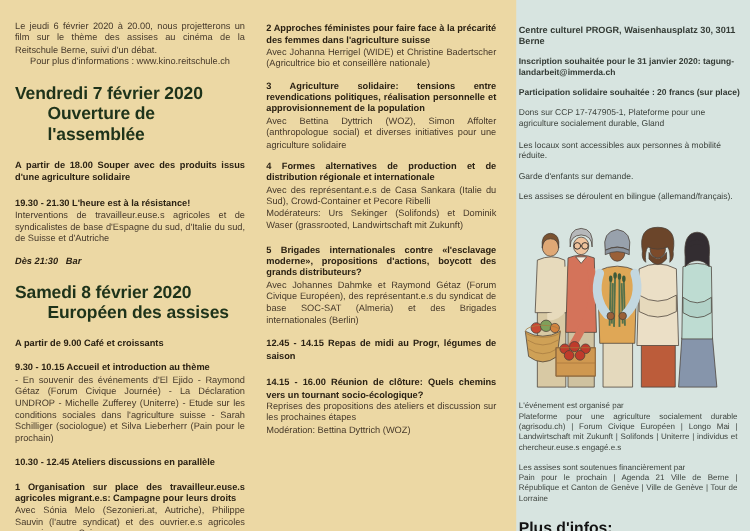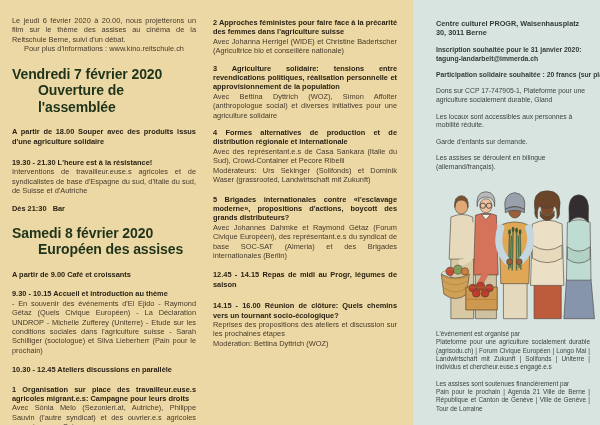--- a/index.html
+++ b/index.html
@@ -12,23 +12,23 @@
   .col{position:absolute;top:0;font-size:7.4px;line-height:9.4px;text-align:justify;}
   .col-left{left:12px;width:184px;padding-top:16px;}
   .col-mid{left:213px;width:184px;padding-top:18px;}
   .p{margin:0;}
   .mt4{margin-top:4px}.mt8{margin-top:8px}.mt10{margin-top:10px}
   .mt12{margin-top:12px}.mt14{margin-top:14px}
   .b{font-weight:700;color:#2b2214;}
   .fete-heading{font-size:14px;line-height:16.5px;font-weight:700;color:#1e331a;
     letter-spacing:-0.1px;text-align:left;margin:12px 0 0 0;}
   .fete-heading .indent{display:block;padding-left:26px;}
-  .prewrap{white-space:pre-wrap;}
+  .prewrap{white-space:pre-wrap;font-style:italic;}
   .panel{position:absolute;left:413px;top:0;width:187px;height:425px;
-    background:#d7e4e0;box-sizing:border-box;padding:17px 10px 0 23px;
+    background:#d7e4e0;box-sizing:border-box;padding:17px 10px 0 2px;
     color:#3c423c;}
   .pv{font-size:7.3px;font-weight:700;line-height:9.4px;color:#343b35;margin:2px 0 0 0;text-align:left;}
   .pb{font-size:6.8px;font-weight:700;line-height:8.8px;color:#343b35;text-align:left;}
   .pr{font-size:6.8px;line-height:8.8px;text-align:left;}
   .ps{font-size:6.4px;line-height:8.3px;text-align:justify;}
   .nowrap{white-space:nowrap;}
   .illus{display:block;margin-top:3px;width:162px;height:150px;overflow:visible;}
   .more{font-size:12.6px;font-weight:700;color:#131313;line-height:17px;text-align:left;}
 </style>
 </head>
@@ -54,21 +54,21 @@
 
   <h2 class="fete-heading mt14">
     <span>Samedi 8 février 2020</span>
     <span class="indent">Européen des assises</span>
   </h2>
 
   <p class="p mt12 b">A partir de 9.00 Café et croissants</p>
 
   <p class="p mt10">
     <span class="b">9.30 - 10.15 Accueil et introduction au thème</span><br>
-    <span>- En souvenir des événements d'El Ejido - Raymond Gétaz (Quels Civique Européen)</span>
+    <span>- En souvenir des événements d'El Ejido - Raymond Gétaz (Forum Civique Journée)</span>
     <span>- La Déclaration UNDROP - Michelle Zufferey (Uniterre)</span>
     <span>- Etude sur les conditions sociales dans l'agriculture suisse - Sarah Schilliger (sociologue) et Silva Lieberherr (Pain pour le prochain)</span>
   </p>
 
   <p class="p mt10 b">10.30 - 12.45 Ateliers discussions en parallèle</p>
 
   <p class="p mt10">
     <span class="b">1 Organisation sur place des travailleur.euse.s agricoles migrant.e.s: Campagne pour leurs droits</span><br>
     <span>Avec Sónia Melo (Sezonieri.at, Autriche), Philippe Sauvin (l'autre syndicat) et des ouvrier.e.s agricoles roumain.e.s en Suisse</span>
   </p>

